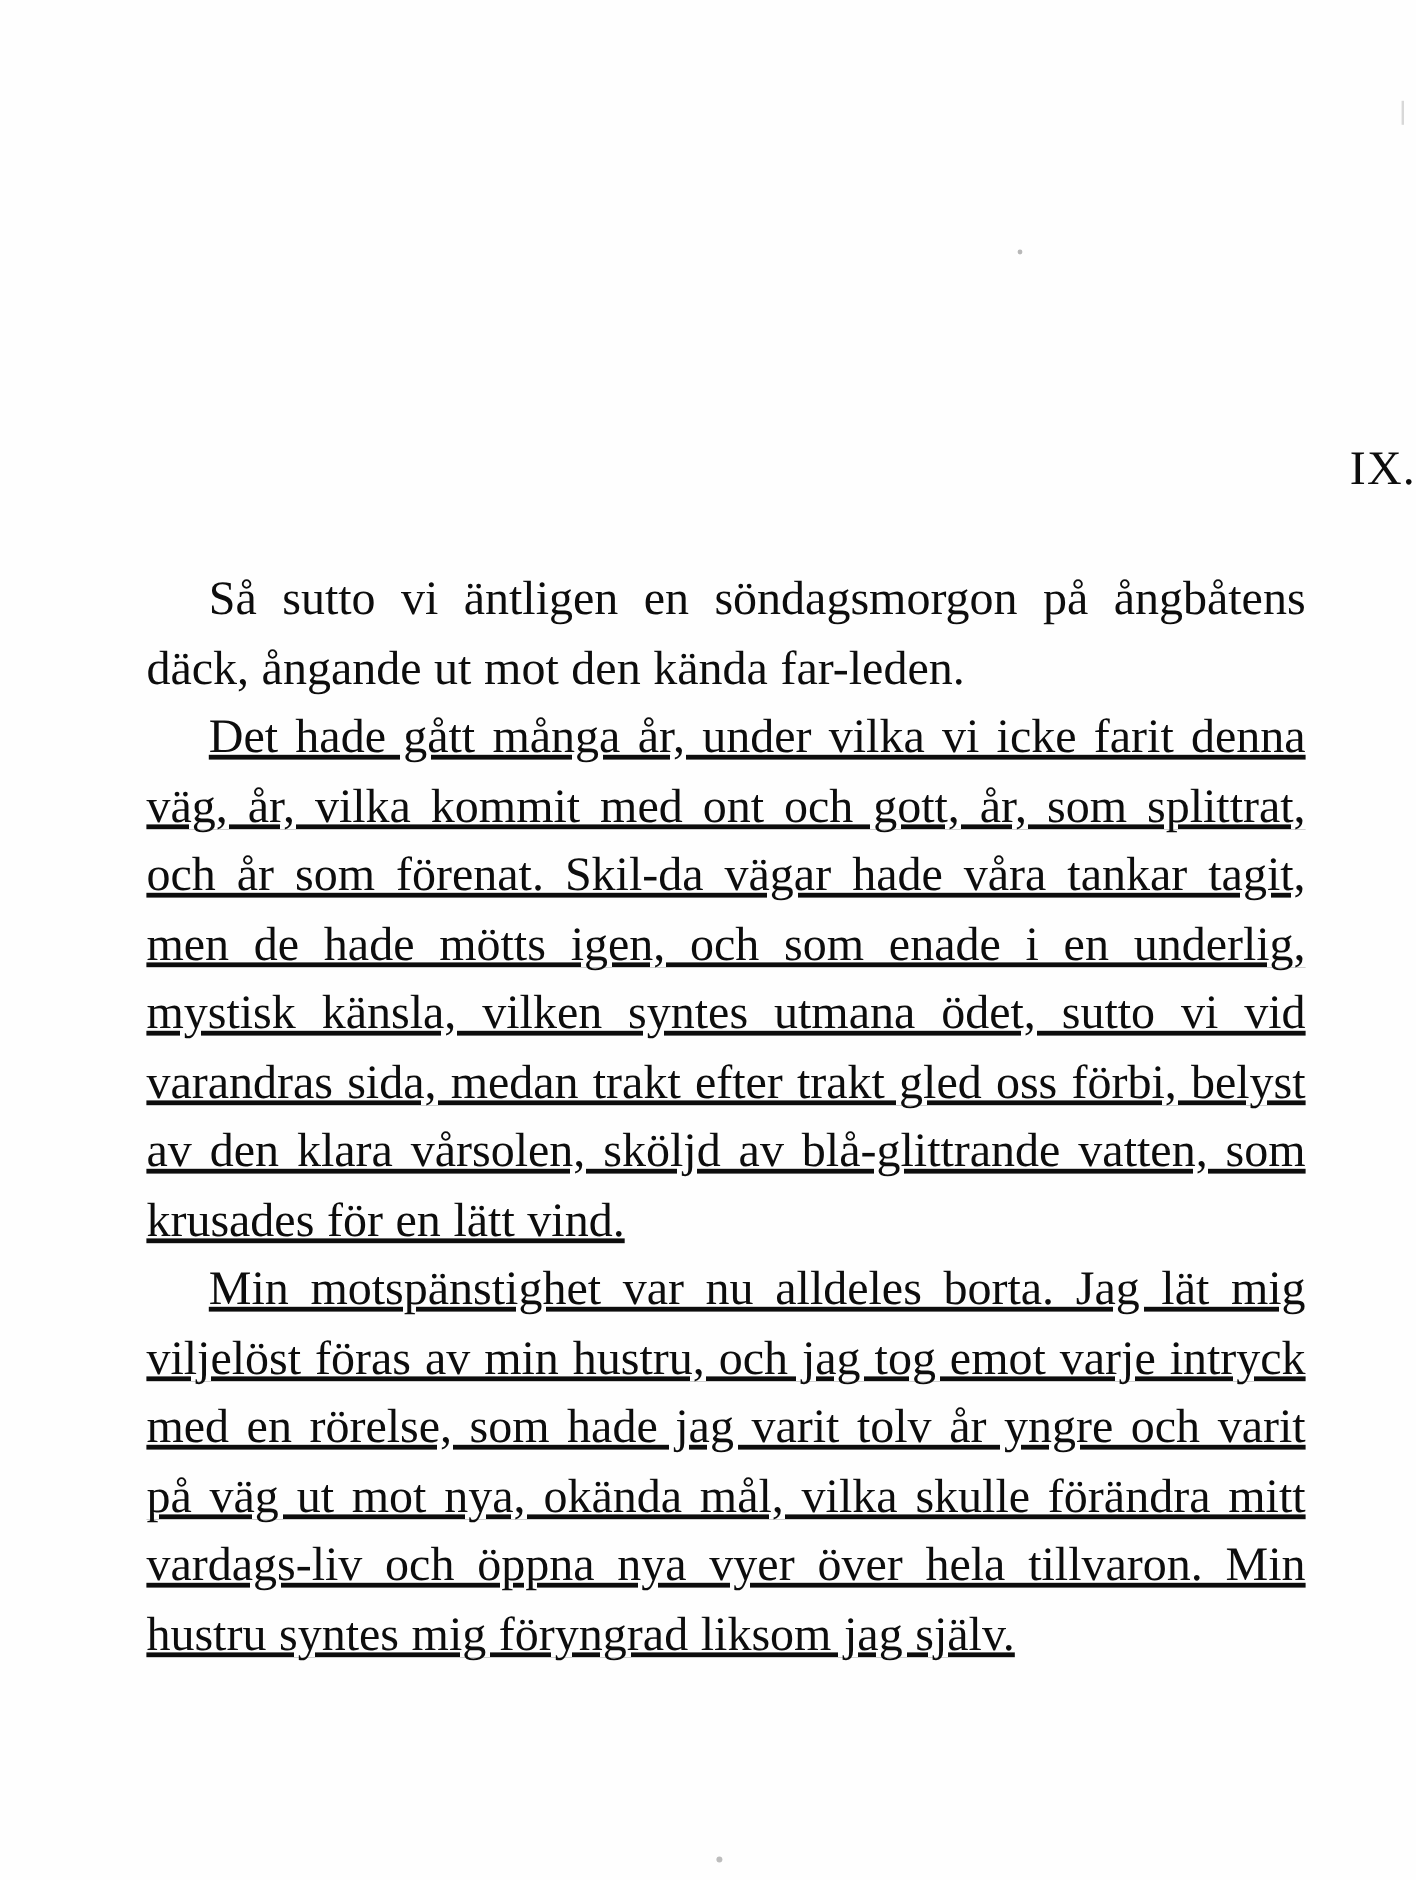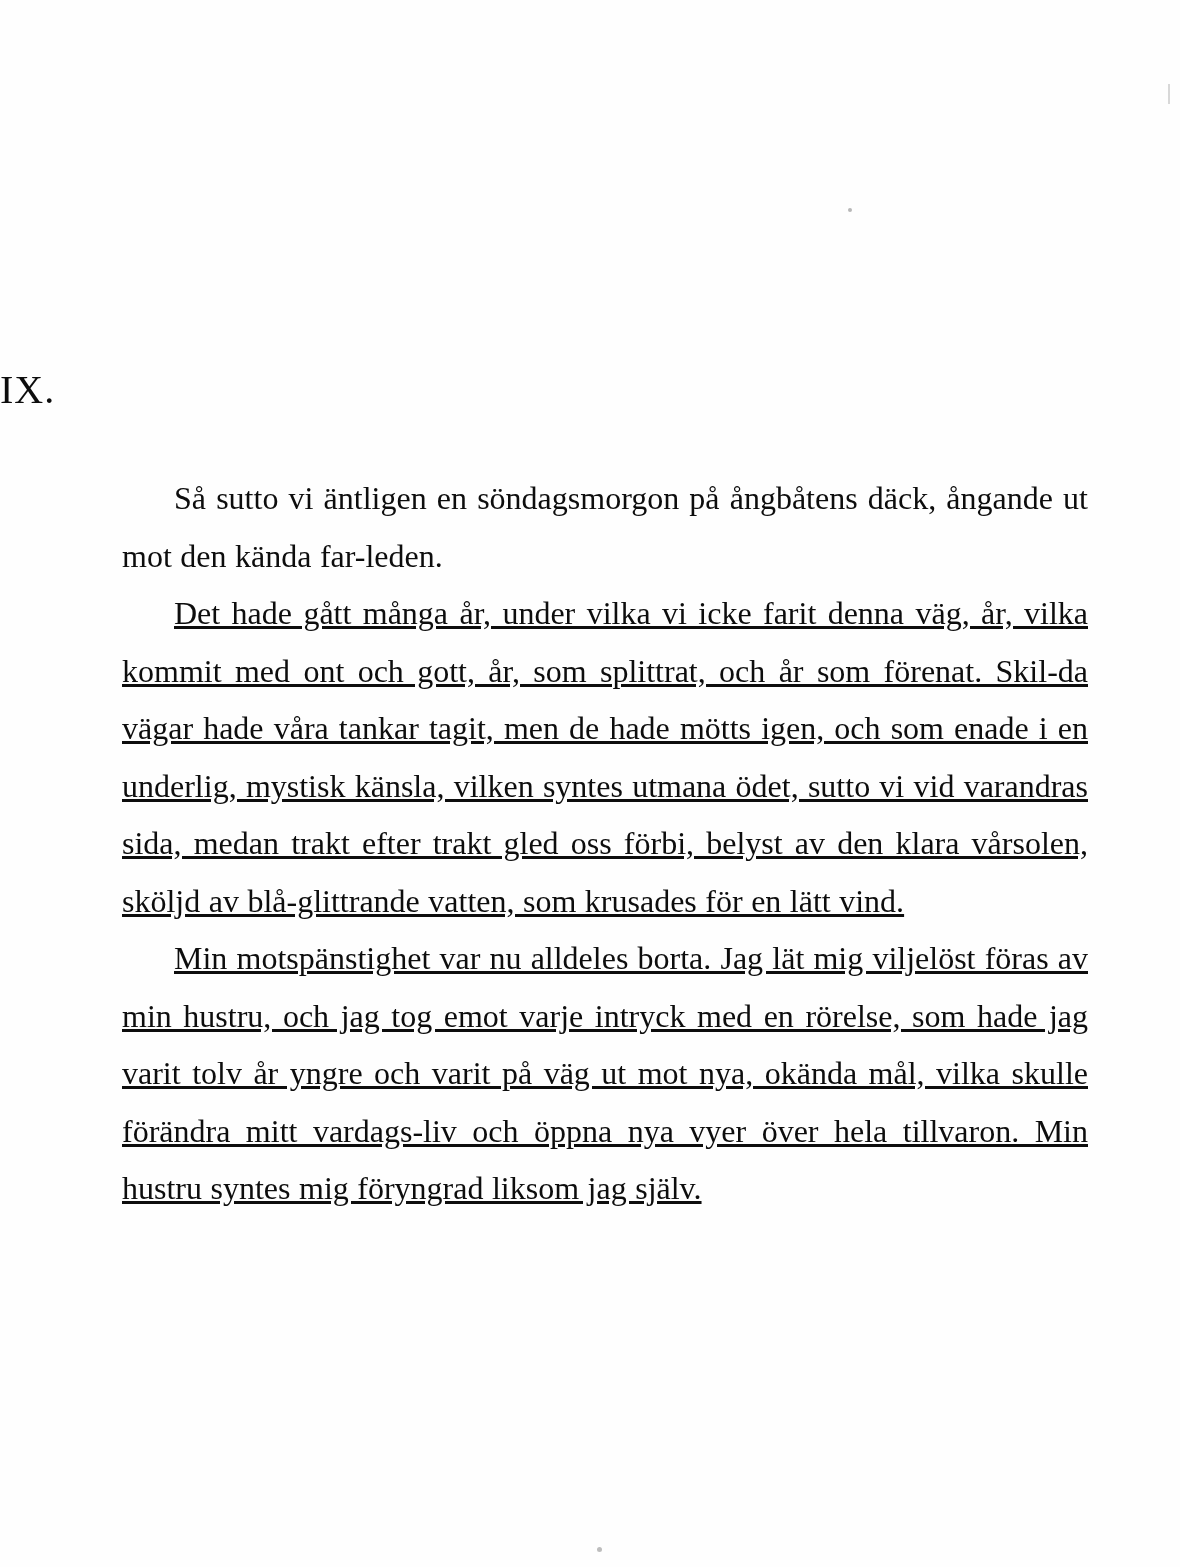--- a/index.html
+++ b/index.html
@@ -22,35 +22,35 @@
   }
   .speck.s1 { left: 1168px; top: 84px; width: 2px; height: 20px; background: #d8d8d8; }
   .speck.s2 { left: 848px; top: 208px; width: 4px; height: 4px; border-radius: 50%; background: #b8b8b8; }
   .speck.s3 { left: 597px; top: 1547px; width: 5px; height: 5px; border-radius: 50%; background: #bdbdbd; }
 
   .chapter-number {
     position: absolute;
     top: 366px;
     left: 0;
     width: 1180px;
-    text-align: left;
+    text-align: right;
     font-size: 40px;
     letter-spacing: 1px;
   }
 
   .body-text {
     position: absolute;
     top: 470px;
     left: 122px;
     width: 966px;
   }
 
   p.para {
     margin: 0;
-    font-size: 32px;
+    font-size: 40px;
     line-height: 57.5px;
     text-align: justify;
     text-justify: inter-word;
     text-indent: 52px;
     hyphens: manual;
     word-spacing: 0.5px;
   }
   p.para + p.para {
     margin-top: 0px;
     text-decoration: underline;

